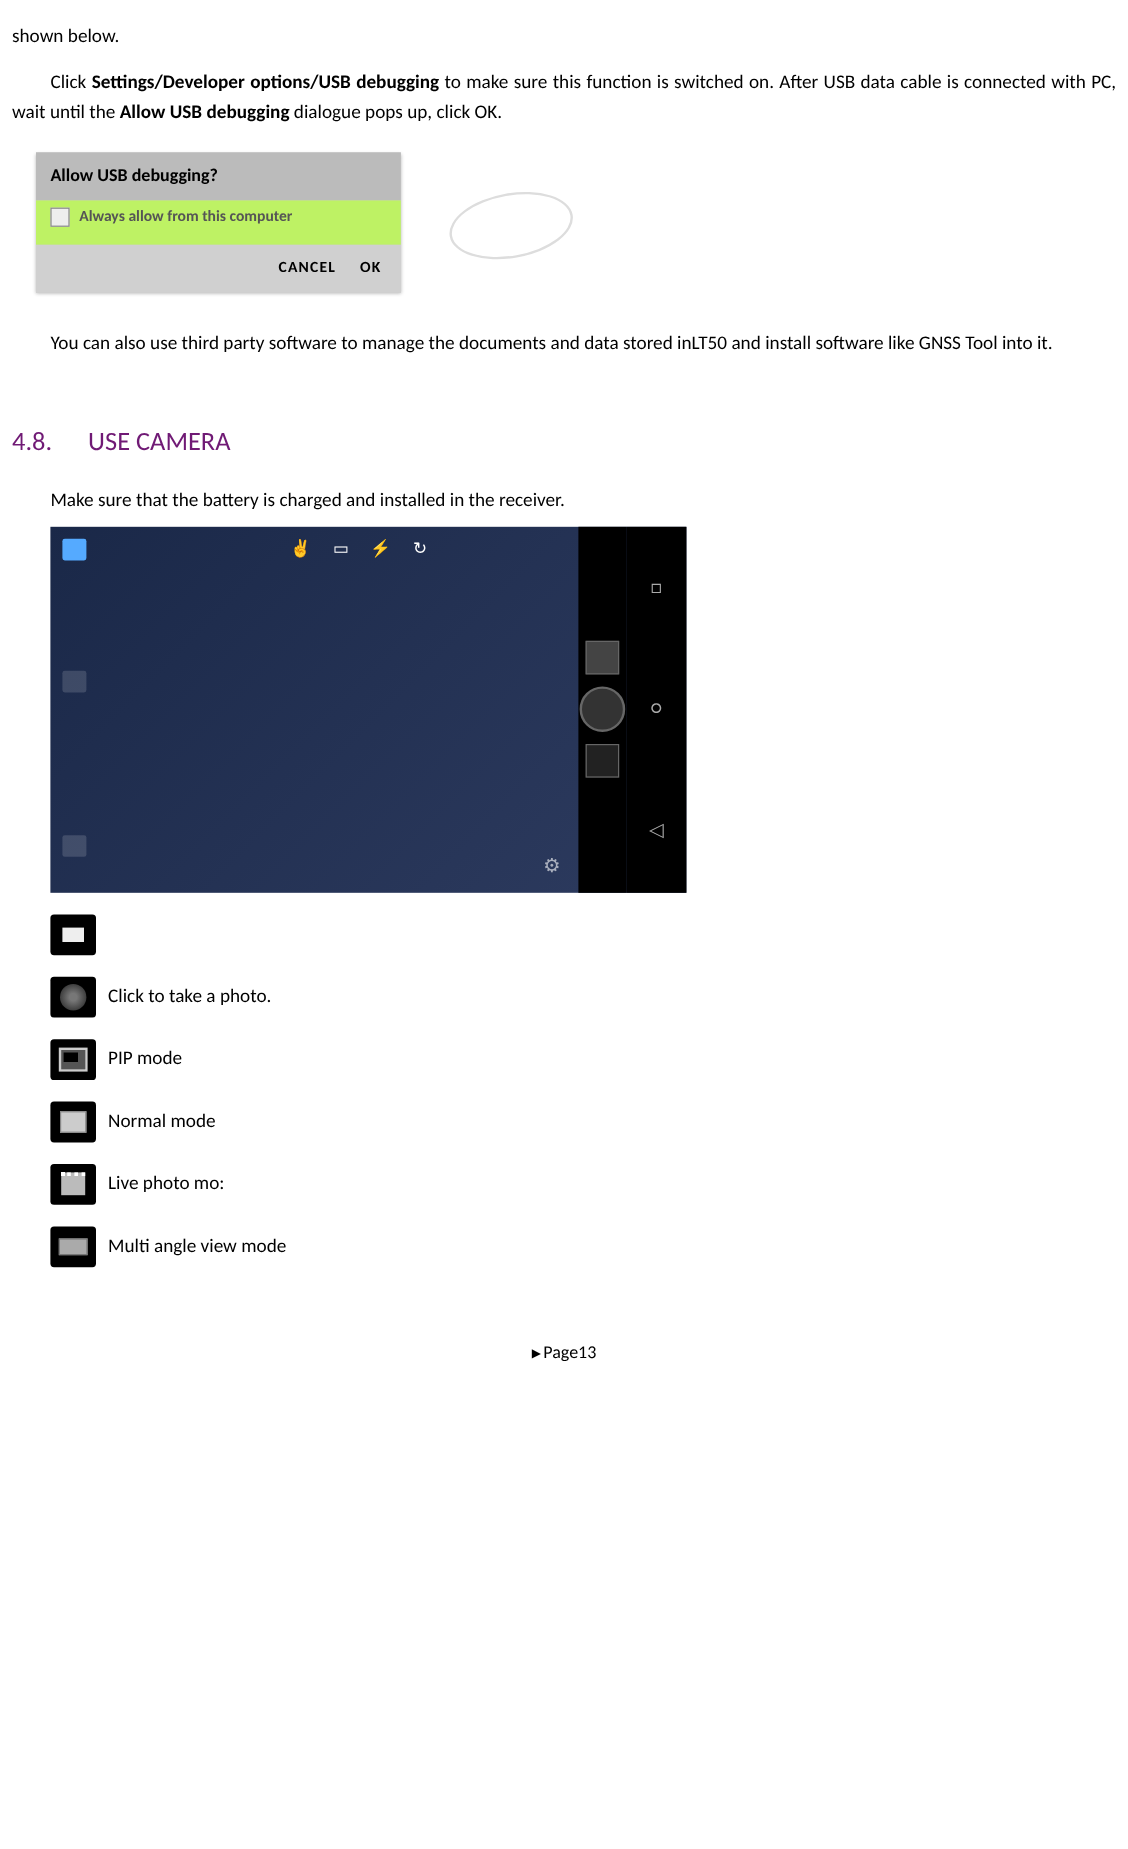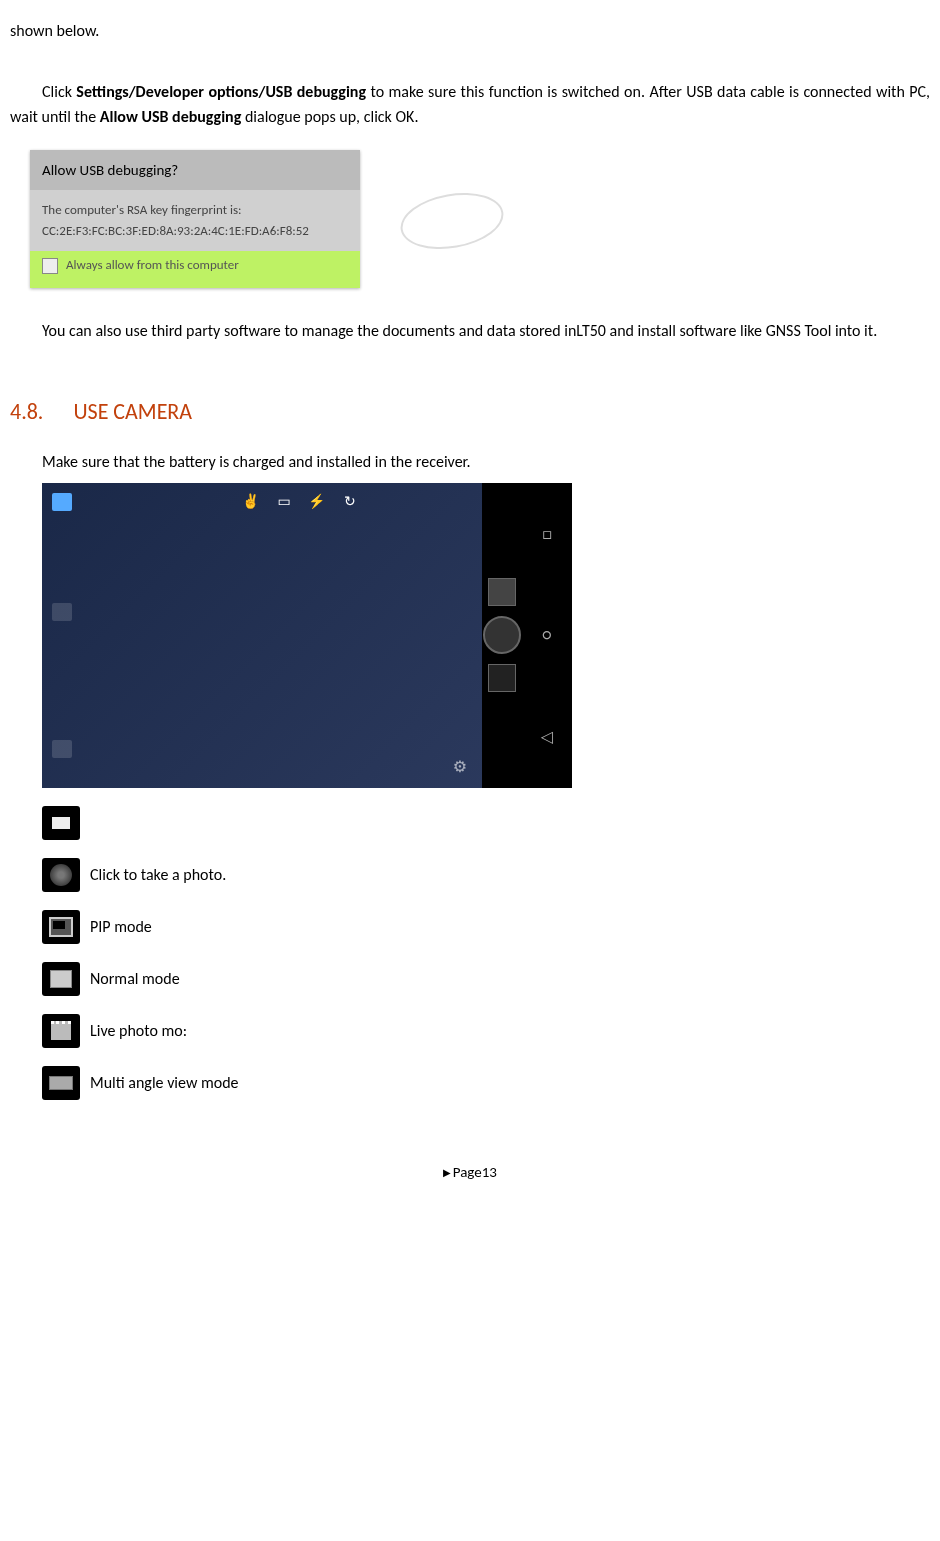--- a/index.html
+++ b/index.html
@@ -17,41 +17,42 @@
       text-align: justify;
       margin: 8px 0;
     }
     .indent {
       text-indent: 2em;
     }
     .bold {
       font-weight: bold;
     }
     .section-heading {
-      color: #c2410c;
+      color: #701a75;
       font-size: 22px;
       font-weight: normal;
       margin-top: 50px;
       margin-bottom: 20px;
       font-variant: small-caps;
     }
     .section-num {
       margin-right: 30px;
     }
     .screenshot-row {
       display: flex;
       align-items: center;
       gap: 20px;
       margin: 20px 0 30px 20px;
     }
     .dialog-box {
-      width: 330px;
+      width: 304px;
       background: #ccc;
       padding: 0;
       box-shadow: 0 1px 3px rgba(0,0,0,0.3);
+      font-weight: bold;
     }
     .dialog-title {
       background: #bbb;
       padding: 8px 12px;
       font-size: 15px;
     }
     .dialog-body {
       padding: 10px 12px;
       font-size: 13px;
       color: #444;
@@ -273,34 +274,34 @@
       font-size: 10px;
       margin-right: 2px;
       vertical-align: 1px;
     }
   </style>
 </head>
 <body>
 
 <p class="para">shown below.</p>
 
-<p class="para" style="margin-top:35px;">
+<p class="para" style="margin-top:12px;">
   <span style="margin-left:2em;">Click </span><span class="bold">Settings/Developer options/USB debugging</span><span> to make sure this function is switched on. After USB data cable is connected with PC, wait until the </span><span class="bold">Allow USB debugging</span><span> dialogue pops up, click OK.</span>
 </p>
 
 <div class="screenshot-row">
   <div class="dialog-box">
     <div class="dialog-title">Allow USB debugging?</div>
-    <div class="dialog-body">
-      <div>The computer's RSA key fingerprint is:</div>
-      <div>CC:2E:F3:FC:BC:3F:ED:8A:93:2A:4C:1E:FD:A6:F8:52</div>
-    </div>
     <div class="dialog-checkbox">
       <span class="box"></span>
       <span>Always allow from this computer</span>
+    </div>
+    <div class="dialog-buttons">
+      <span>CANCEL</span>
+      <span>OK</span>
     </div>
   </div>
   <div class="cable-img"></div>
 </div>
 
 <p class="para indent">You can also use third party software to manage the documents and data stored inLT50 and install software like GNSS Tool into it.</p>
 
 <h2 class="section-heading">
   <span class="section-num">4.8.</span><span>USE CAMERA</span>
 </h2>

